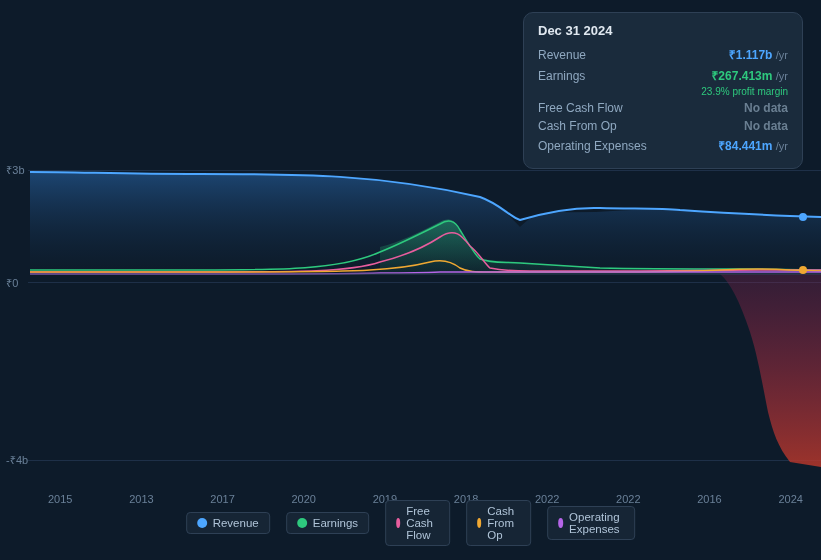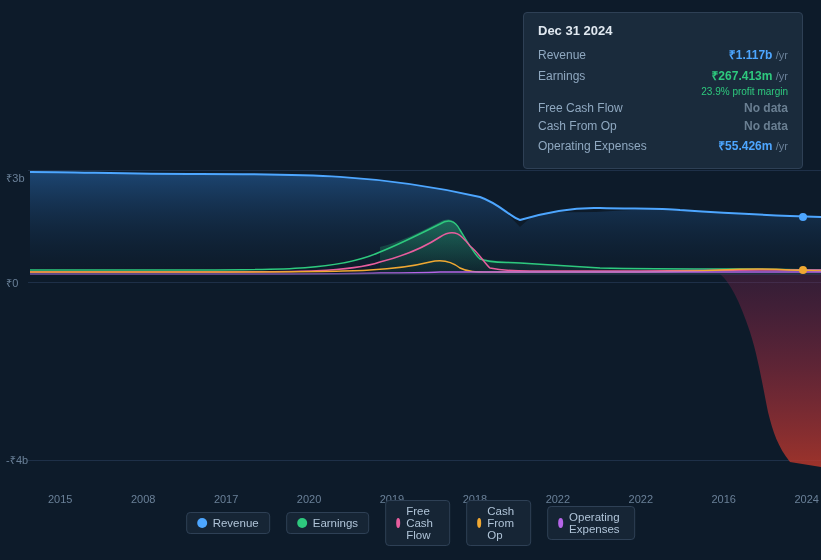--- a/index.html
+++ b/index.html
@@ -20,21 +20,21 @@
       background: #0d1b2a;
     }
 
     
     .tooltip {
       position: absolute;
       top: 12px;
       right: 18px;
       background: #1a2b3c;
       border: 1px solid #2e4055;
-      border-radius: 4px;
+      border-radius: 10px;
       padding: 10px 14px;
       min-width: 280px;
       z-index: 10;
     }
     .tooltip-date {
       font-size: 13px;
       font-weight: 600;
       color: #e0e8f0;
       margin-bottom: 8px;
     }
@@ -109,21 +109,21 @@
       right: 0;
       height: 1px;
       background: #1e3048;
     }
   </style>
 </head>
 <body>
 
 <div class="chart-container">
 
-  <div class="y-label" style="top: 170px;">₹3b</div>
+  <div class="y-label" style="top: 162px;">₹3b</div>
   <div class="y-label" style="top: 275px;">₹0</div>
   <div class="y-label" style="top: 452px;">-₹4b</div>
 
   <div class="grid-line" style="top: 170px;"></div>
   <div class="grid-line" style="top: 282px;"></div>
   <div class="grid-line" style="top: 460px;"></div>
 
   <svg viewBox="0 0 821 305" preserveAspectRatio="none" style="position:absolute;top:162px;left:0;width:821px;height:305px;">
     <defs>
 
@@ -160,23 +160,23 @@
     <path d="M30,110 C80,110 150,110 200,110 C280,110 340,110 370,108 C390,107 410,105 430,100 C445,96 455,102 460,106 C468,110 475,110 490,110 C510,110 550,110 600,110 C640,110 680,110 720,108 C740,107 760,106 790,108 L821,109" fill="none" stroke="#f0a832" stroke-width="1.5"></path>
 
     <path d="M30,112 C80,112 150,112 200,112 C280,112 350,112 380,111 C400,111 420,111 440,110 C460,110 480,110 510,110 C550,110 600,110 640,110 C680,110 720,110 760,110 L821,110" fill="none" stroke="#b565e8" stroke-width="1.5"></path>
 
     <line x1="30" y1="112" x2="821" y2="112" stroke="#2e4055" stroke-width="1"></line>
 
     <circle cx="803" cy="55" r="4" fill="#4da6ff"></circle>
     <circle cx="803" cy="108" r="4" fill="#f0a832"></circle>
   </svg>
 
-  <div style="position:absolute;bottom:55px;left:28px;right:0;display:flex;justify-content:space-between;padding:0 2px 0 20px;">
+  <div style="position:absolute;bottom:55px;left:28px;right:0;display:flex;justify-content:space-between;padding:0 18px 0 20px;">
     <span class="x-label">2015</span>
-    <span class="x-label">2008</span>
+    <span class="x-label">2013</span>
     <span class="x-label">2017</span>
     <span class="x-label">2020</span>
     <span class="x-label">2019</span>
     <span class="x-label">2018</span>
     <span class="x-label">2022</span>
     <span class="x-label">2022</span>
     <span class="x-label">2016</span>
     <span class="x-label">2024</span>
   </div>
 
@@ -209,21 +209,21 @@
     </div>
 
     <div class="tooltip-row">
       <span class="tooltip-label-col">Cash From Op</span>
       <span class="val gray">No data</span>
     </div>
 
     <div class="tooltip-row">
       <span class="tooltip-label-col">Operating Expenses</span>
       <span>
-        <span class="val" style="color:#4da6ff;">₹55.426m</span>
+        <span class="val" style="color:#4da6ff;">₹84.441m</span>
         <span style="color:#6a8098;font-size:11px;"> /yr</span>
       </span>
     </div>
   </div>
 
   <div class="legend">
     <div class="legend-item">
       <div class="legend-dot" style="background:#4da6ff;"></div>
       <span>Revenue</span>
     </div>

